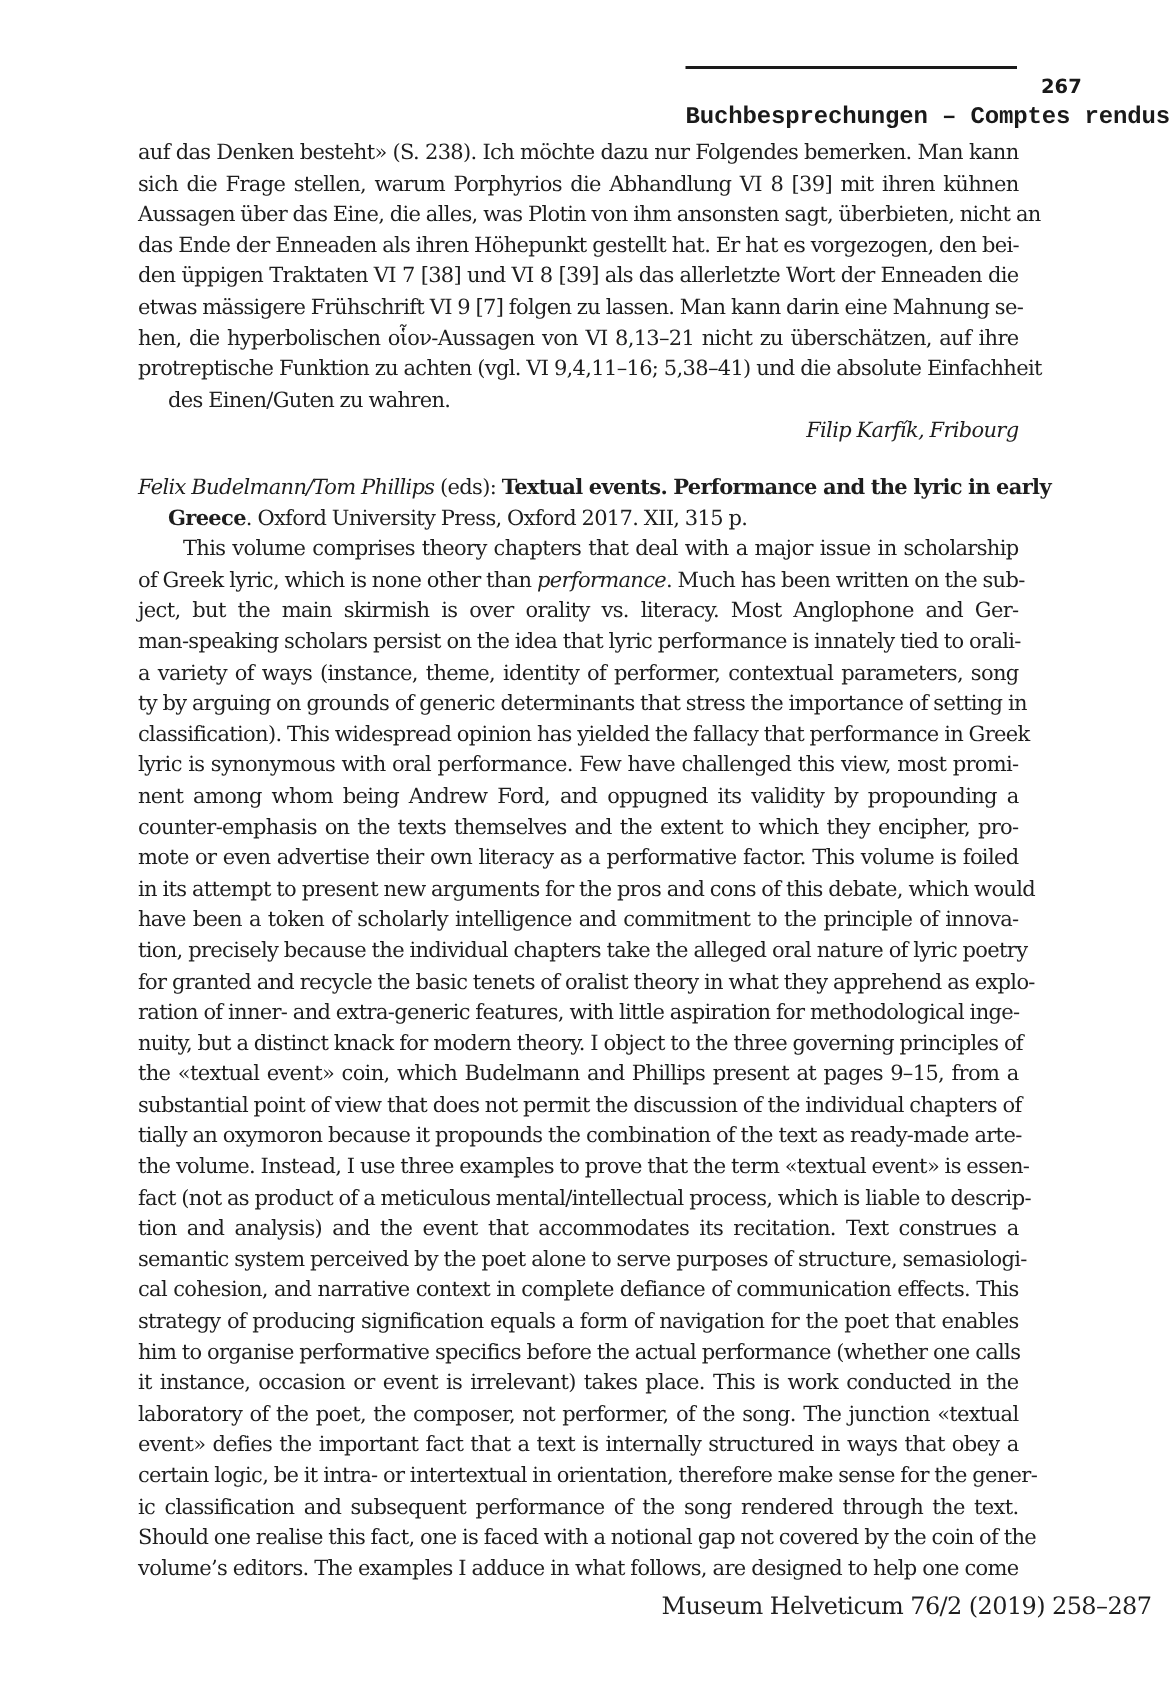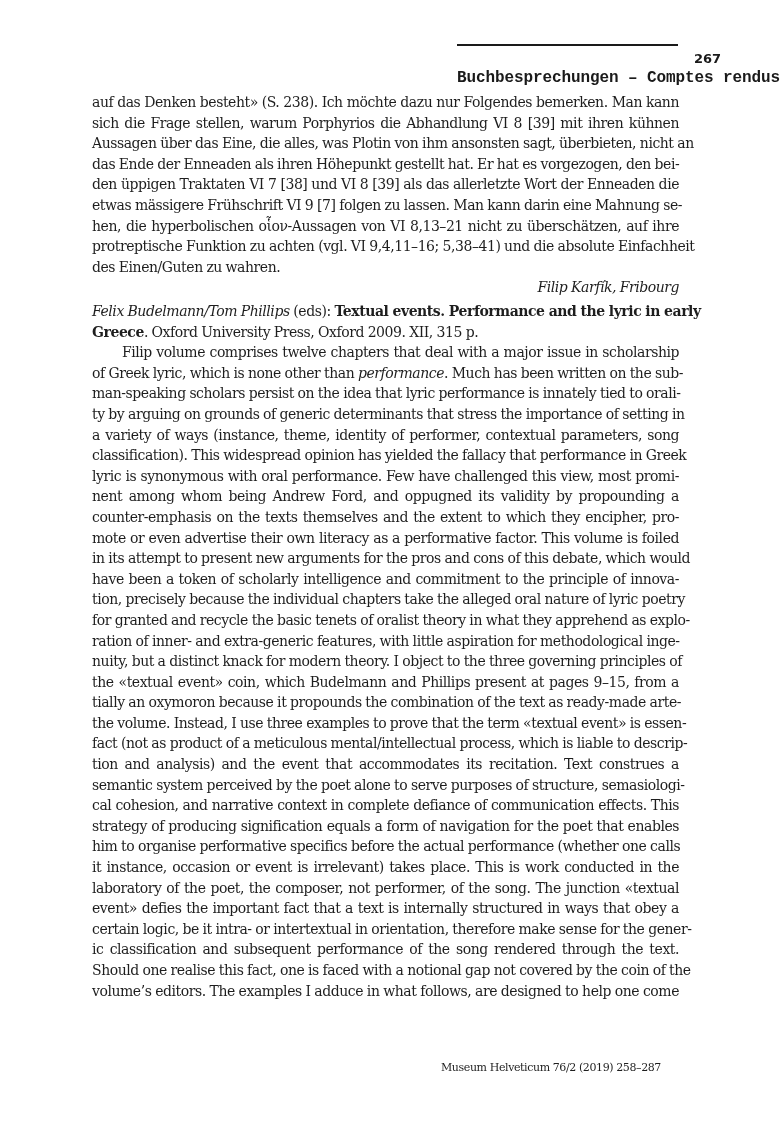--- a/index.html
+++ b/index.html
@@ -63,38 +63,39 @@
     .line {
       display: block;
       white-space: nowrap;
       text-align: justify;
       text-align-last: justify;
       height: 20.6px;
       overflow: visible;
     }
     .line.last {
       text-align-last: left;
+      margin-left: 20px;
     }
     .line.indent {
       padding-left: 30px;
     }
     .signature {
       text-align: right;
       font-style: italic;
       display: block;
       height: 20.6px;
     }
     .it { font-style: italic; }
     .bd { font-weight: bold; }
     .footer {
       position: absolute;
       top: 1061px;
       left: 441px;
       font-family: "DejaVu Serif", serif;
-      font-size: 11px;
+      font-size: 16px;
       letter-spacing: -0.4px;
       color: #1e1e1e;
       white-space: nowrap;
     }
   </style>
 </head>
 <body>
 
 <div class="running-head">
   <div class="rule"></div>
@@ -108,40 +109,42 @@
   <span class="line">Aussagen über das Eine, die alles, was Plotin von ihm ansonsten sagt, überbieten, nicht an</span>
   <span class="line">das Ende der Enneaden als ihren Höhepunkt gestellt hat. Er hat es vorgezogen, den bei-</span>
   <span class="line">den üppigen Traktaten VI 7 [38] und VI 8 [39] als das allerletzte Wort der Enneaden die</span>
   <span class="line">etwas mässigere Frühschrift VI 9 [7] folgen zu lassen. Man kann darin eine Mahnung se-</span>
   <span class="line">hen, die hyperbolischen οἷον-Aussagen von VI 8,13–21 nicht zu überschätzen, auf ihre</span>
   <span class="line">protreptische Funktion zu achten (vgl. VI 9,4,11–16; 5,38–41) und die absolute Einfachheit</span>
   <span class="line last">des Einen/Guten zu wahren.</span>
   <span class="signature">Filip Karfík, Fribourg</span>
 </div>
 
-<div class="text-block" style="top:301px;">
+<div class="text-block" style="top:315px;">
   <span class="line"><span class="it">Felix Budelmann/Tom Phillips</span><span> (eds): </span><span class="bd">Textual events. Performance and the lyric in early</span></span>
-  <span class="line last"><span class="bd">Greece</span><span>. Oxford University Press, Oxford 2009. XII, 315 p.</span></span>
-  <span class="line indent">Filip volume comprises twelve chapters that deal with a major issue in scholarship</span>
+  <span class="line last"><span class="bd">Greece</span><span>. Oxford University Press, Oxford 2017. XII, 315 p.</span></span>
+  <span class="line indent">This volume comprises theory chapters that deal with a major issue in scholarship</span>
   <span class="line"><span>of Greek lyric, which is none other than </span><span class="it">performance</span><span>. Much has been written on the sub-</span></span>
+  <span class="line">ject, but the main skirmish is over orality vs. literacy. Most Anglophone and Ger-</span>
   <span class="line">man-speaking scholars persist on the idea that lyric performance is innately tied to orali-</span>
+  <span class="line">a variety of ways (instance, theme, identity of performer, contextual parameters, song</span>
   <span class="line">ty by arguing on grounds of generic determinants that stress the importance of setting in</span>
-  <span class="line">a variety of ways (instance, theme, identity of performer, contextual parameters, song</span>
   <span class="line">classification). This widespread opinion has yielded the fallacy that performance in Greek</span>
   <span class="line">lyric is synonymous with oral performance. Few have challenged this view, most promi-</span>
   <span class="line">nent among whom being Andrew Ford, and oppugned its validity by propounding a</span>
   <span class="line">counter-emphasis on the texts themselves and the extent to which they encipher, pro-</span>
   <span class="line">mote or even advertise their own literacy as a performative factor. This volume is foiled</span>
   <span class="line">in its attempt to present new arguments for the pros and cons of this debate, which would</span>
   <span class="line">have been a token of scholarly intelligence and commitment to the principle of innova-</span>
   <span class="line">tion, precisely because the individual chapters take the alleged oral nature of lyric poetry</span>
   <span class="line">for granted and recycle the basic tenets of oralist theory in what they apprehend as explo-</span>
   <span class="line">ration of inner- and extra-generic features, with little aspiration for methodological inge-</span>
   <span class="line">nuity, but a distinct knack for modern theory. I object to the three governing principles of</span>
   <span class="line">the «textual event» coin, which Budelmann and Phillips present at pages 9–15, from a</span>
+  <span class="line">substantial point of view that does not permit the discussion of the individual chapters of</span>
   <span class="line">tially an oxymoron because it propounds the combination of the text as ready-made arte-</span>
   <span class="line">the volume. Instead, I use three examples to prove that the term «textual event» is essen-</span>
   <span class="line">fact (not as product of a meticulous mental/intellectual process, which is liable to descrip-</span>
   <span class="line">tion and analysis) and the event that accommodates its recitation. Text construes a</span>
   <span class="line">semantic system perceived by the poet alone to serve purposes of structure, semasiologi-</span>
   <span class="line">cal cohesion, and narrative context in complete defiance of communication effects. This</span>
   <span class="line">strategy of producing signification equals a form of navigation for the poet that enables</span>
   <span class="line">him to organise performative specifics before the actual performance (whether one calls</span>
   <span class="line">it instance, occasion or event is irrelevant) takes place. This is work conducted in the</span>
   <span class="line">laboratory of the poet, the composer, not performer, of the song. The junction «textual</span>

